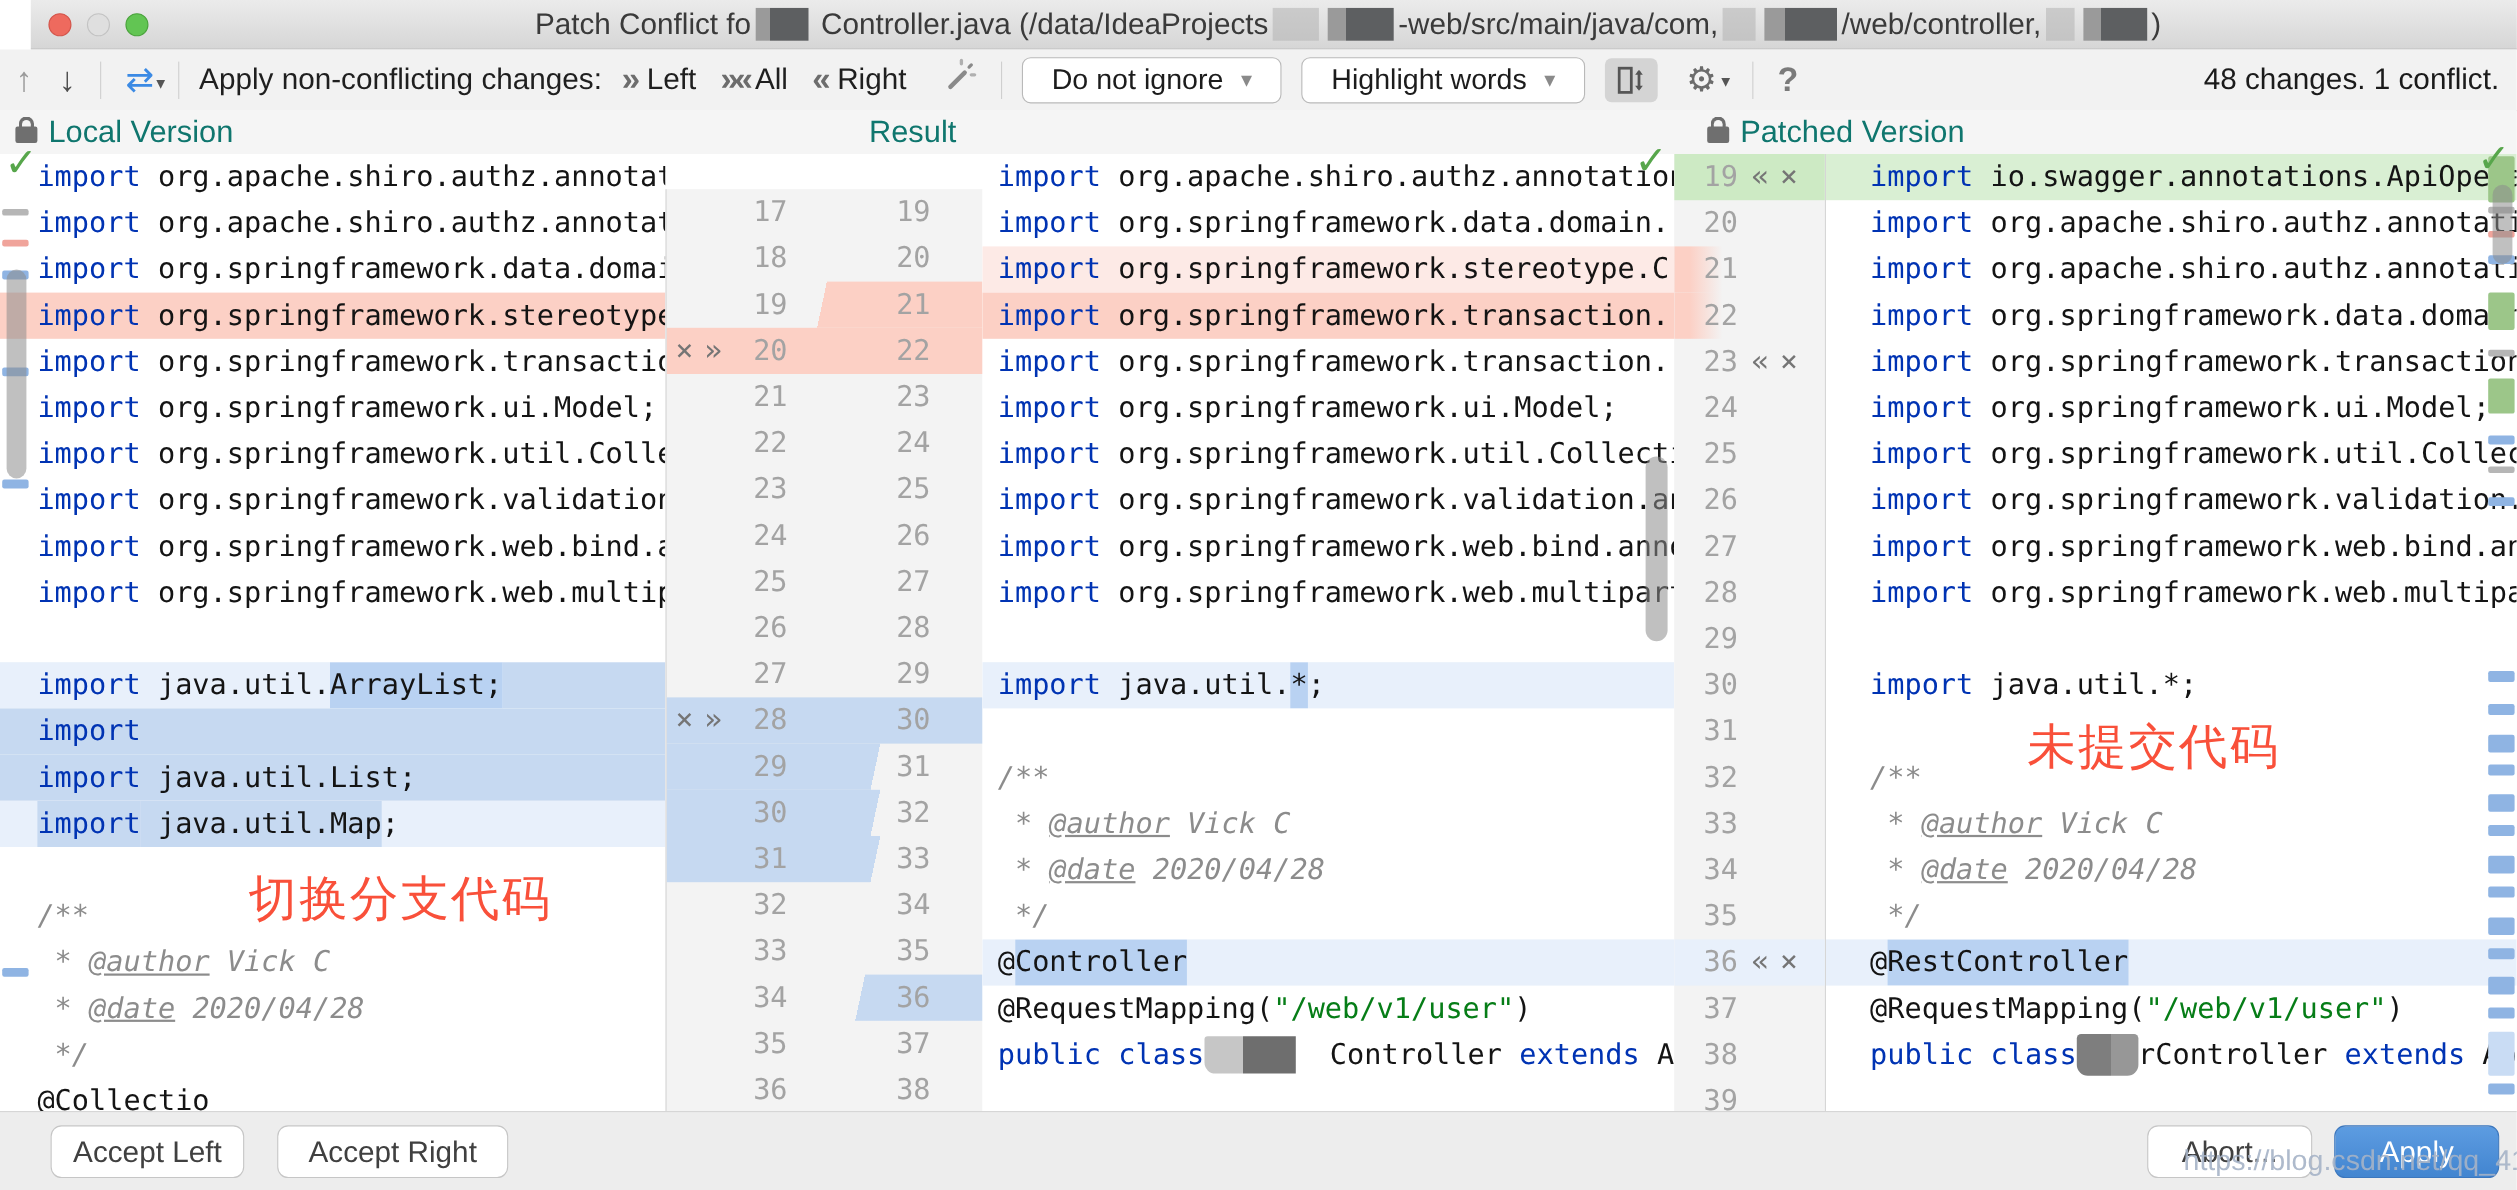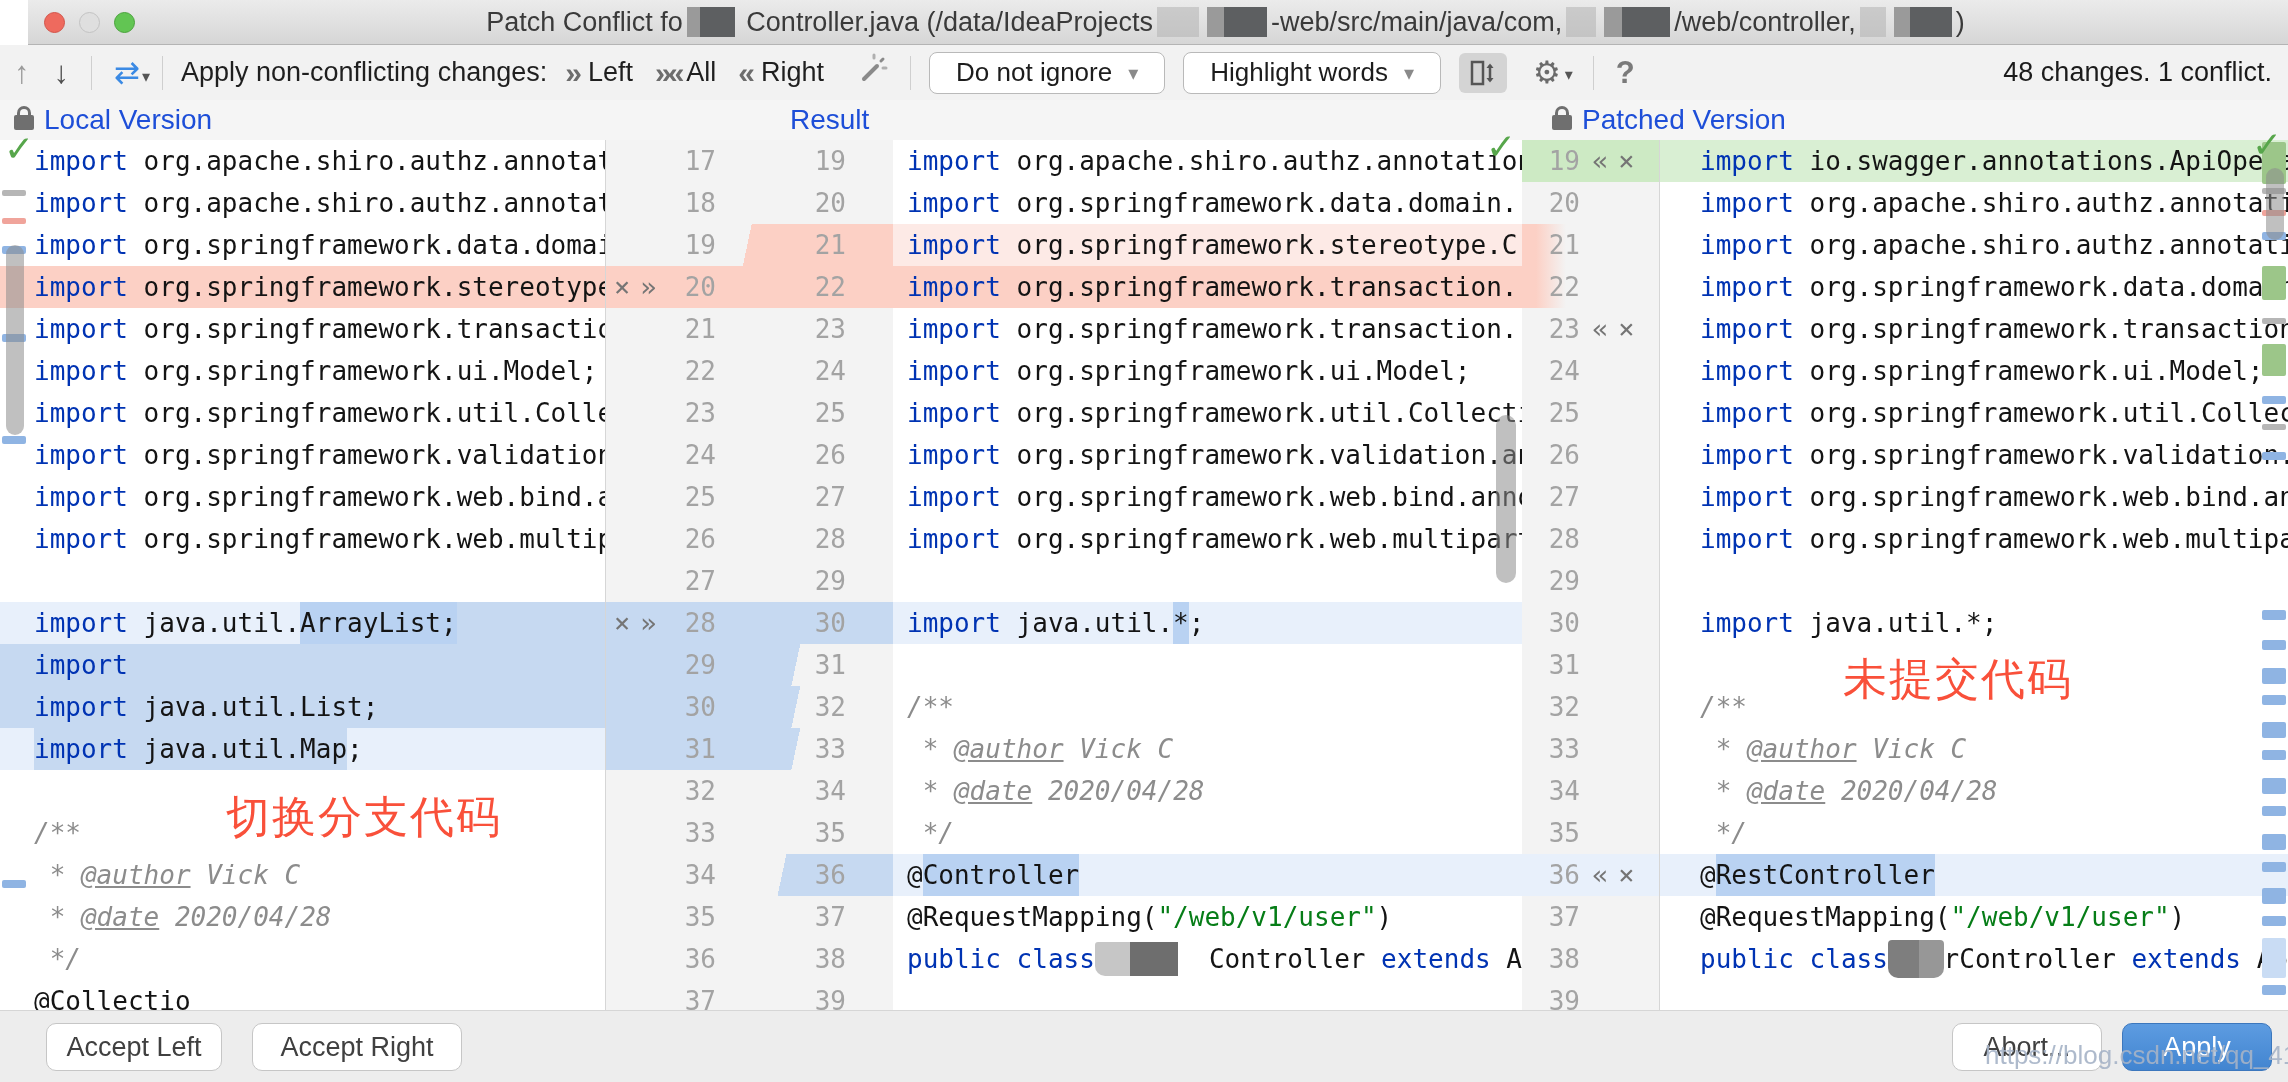--- a/index.html
+++ b/index.html
@@ -29,31 +29,31 @@
   .tb-group{display:flex;align-items:center;margin-right:22px;}
   .dd{background:#fff;border:1px solid #b9b9b9;border-radius:8px;height:40px;
     display:flex;align-items:center;padding:0 26px;margin-right:18px;font-size:26px;color:#1c1c1c;}
   .dd .caret{margin-left:16px;color:#8a8a8a;font-size:20px;}
   #sync-toggle{width:48px;height:40px;background:#d4d4d4;border-radius:6px;display:flex;
     align-items:center;justify-content:center;margin-right:14px;}
   #status-text{position:absolute;right:16px;top:0;height:55px;display:flex;align-items:center;font-size:27px;color:#1b1b1b;}
 
   
   #headers{position:absolute;left:0;top:100px;width:2288px;height:40px;background:#f5f5f5;
-    font-size:28px;color:#1d4ed8;}
+    font-size:28px;color:#0f766e;}
   .hdr{position:absolute;top:0;height:40px;display:flex;align-items:center;}
   .lock{position:relative;display:inline-block;width:20px;height:15px;background:#6f6f6f;
     border-radius:2px;margin-right:10px;margin-top:4px;}
   .lock::before{content:"";position:absolute;left:3px;top:-9px;width:8px;height:9px;
     border:3px solid #6f6f6f;border-bottom:none;border-radius:7px 7px 0 0;}
 
   
   .col{position:absolute;top:140px;height:870px;overflow:hidden;}
   #left-editor{left:0;width:605px;background:#fff;}
-  #mid-gutter{left:605px;width:340px;background:#f3f3f3;border-left:1px solid #d6d6d6;border-right:1px solid #d6d6d6;box-sizing:border-box;}
+  #mid-gutter{left:605px;width:340px;background:#f3f3f3;border-left:1px solid #d6d6d6;border-right:1px solid #d6d6d6;box-sizing:border-box;margin-top:32px;}
   #mid-editor{left:893px;width:629px;background:#fff;}
   #right-gutter{left:1522px;width:138px;background:#f3f3f3;border-right:1px solid #d6d6d6;box-sizing:border-box;}
   #right-editor{left:1660px;width:628px;background:#fff;}
 
   .code-line{display:flex;align-items:stretch;height:42px;line-height:42px;white-space:pre;
     font-family:"DejaVu Sans Mono",monospace;font-size:26px;overflow:hidden;}
   #left-editor .code-line{padding-left:34px;}
   #mid-editor .code-line{padding-left:14px;}
   #right-editor .code-line{padding-left:40px;}
 

